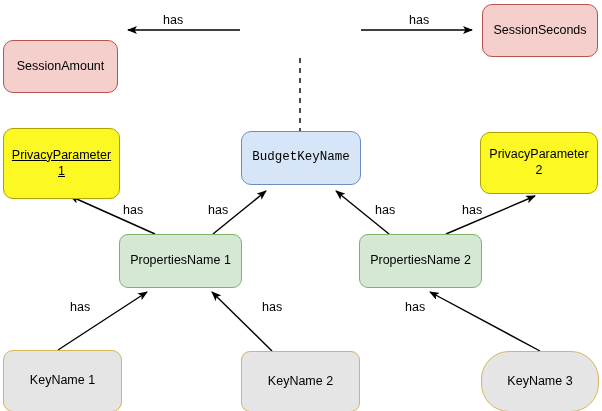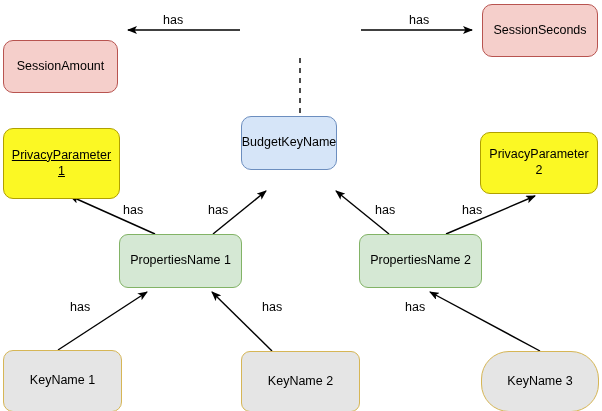--- a/index.html
+++ b/index.html
@@ -92,21 +92,21 @@
 
 
   <div class="node red" style="left:482px; top:4px;  width:116px; height:53px;">
     <span>SessionSeconds</span>
   </div>
 
   <div class="node yellow" style="left:3px;  top:128px; width:117px; height:71px;text-decoration:underline;">
     <span>PrivacyParameter 1</span>
   </div>
 
-  <div class="node blue" style="left:241px; top:116px; width:96px; height:54px;">
+  <div class="node blue" style="left:241px; top:131px; width:120px; height:54px;font-family:Liberation Mono, monospace;">
     <span>BudgetKeyName</span>
   </div>
 
   <div class="node yellow" style="left:480px; top:132px; width:118px; height:62px;justify-content:flex-end;">
     <span>PrivacyParameter 2</span>
   </div>
 
   <div class="node green" style="left:119px; top:234px; width:123px; height:54px;">
     <span>PropertiesName 1</span>
   </div>

